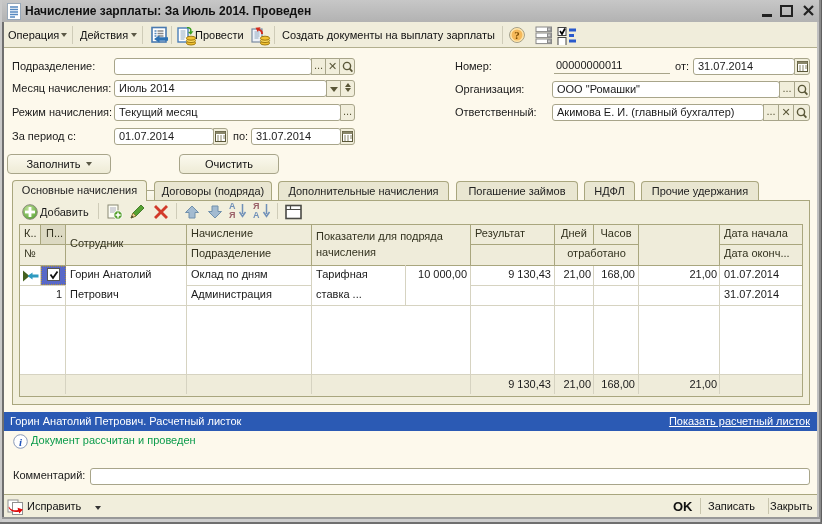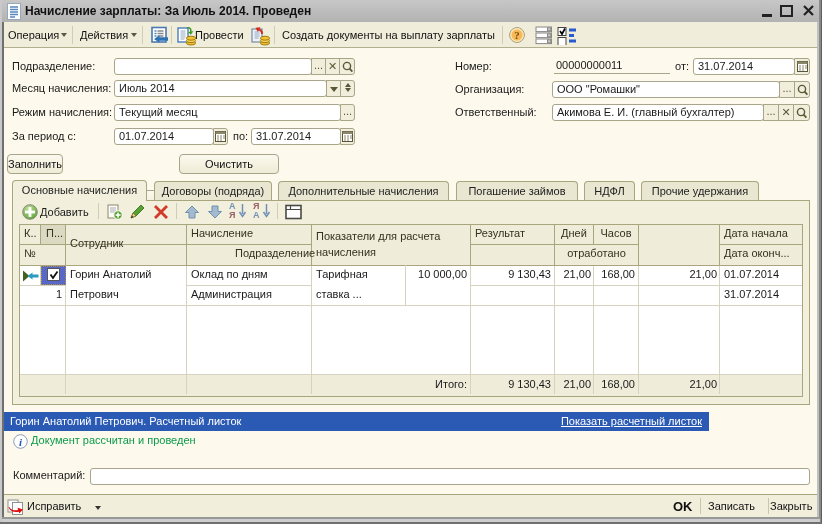--- a/index.html
+++ b/index.html
@@ -34,21 +34,21 @@
 
 .tab { top:181px; height:19px; background:#e9e6d1; border:1px solid #a9a67e; border-bottom:none; border-radius:4px 4px 0 0; text-align:center; color:#222; line-height:19px; }
 #tab-active { top:180px; height:21px; background:#f2efdd; z-index:5; }
 #panel { left:12px; top:200px; width:798px; height:205px; border:1px solid #a9a67e; background:#f2efdd; }
 
 .hl { background:#a9a67e; } 
 .ll { background:#d6d3c1; } 
 .hcell { background:#efecda; color:#33321f; }
 .num { text-align:right; }
 
-#bluebar { left:4px; top:412px; width:705px; height:19px; background:#2b5ab4; color:#fff;text-align:right; }
+#bluebar { left:4px; top:412px; width:813px; height:19px; background:#2b5ab4; color:#fff;text-align:right; }
 #comment-inp { left:90px; top:468px; width:720px; height:17px; }
 .botlink { top:499px; height:15px; line-height:15px; color:#111; }
 </style></head>
 <body>
 <div class="abs" id="client"></div>
 <div class="abs" id="tbarbg"></div>
 <div class="abs" id="titlebar"></div>
 <div class="abs" id="brd-l1"></div>
 <div class="abs" id="brd-l2"></div>
 <div class="abs" id="brd-r1"></div>
@@ -190,21 +190,21 @@
 
 <div class="abs lbl" style="left:455px;top:105px;">Ответственный:</div>
 <div class="abs fld" style="left:552px;top:104px;width:212px;height:17px;line-height:15px;padding-left:4px;">Акимова Е. И. (главный бухгалтер)</div>
 <div class="abs fbtn" style="left:763px;top:104px;width:16px;height:17px;line-height:13px;border-radius:0;">...</div>
 <div class="abs fbtn" style="left:778px;top:104px;width:16px;height:17px;line-height:15px;border-radius:0;">✕</div>
 <div class="abs fbtn" style="left:793px;top:104px;width:17px;height:17px;border-radius:0 3px 3px 0;padding-top:2px;"><svg width="11" height="12">
       <circle cx="5" cy="5" r="3.6" fill="none" stroke="#5a5738" stroke-width="1.4"></circle>
       <path d="M7.6 7.6 L10.4 10.6" stroke="#5a5738" stroke-width="1.8"></path>
     </svg></div>
 
-<div class="abs btn" style="left:7px;width:56px;">Заполнить <span style="display:inline-block;width:0;height:0;border-left:3px solid transparent;border-right:3px solid transparent;border-top:4px solid #5a5846;margin-left:2px;vertical-align:2px;"></span></div>
+<div class="abs btn" style="left:7px;width:104px;">Заполнить <span style="display:inline-block;width:0;height:0;border-left:3px solid transparent;border-right:3px solid transparent;border-top:4px solid #5a5846;margin-left:2px;vertical-align:2px;"></span></div>
 <div class="abs btn" style="left:83px;width:85px;margin-top:36px;">Рассчитать <span style="display:inline-block;width:0;height:0;border-left:3px solid transparent;border-right:3px solid transparent;border-top:4px solid #5a5846;margin-left:2px;vertical-align:2px;"></span></div>
 <div class="abs btn" style="left:179px;width:100px;">Очистить</div>
 
 <div class="abs" id="panel"></div>
 <div class="abs tab" id="tab-active" style="left:12px;width:135px;">Основные начисления</div>
 <div class="abs tab" style="left:154px;width:118px;">Договоры (подряда)</div>
 <div class="abs tab" style="left:278px;width:171px;">Дополнительные начисления</div>
 <div class="abs tab" style="left:456px;width:122px;">Погашение займов</div>
 <div class="abs tab" style="left:584px;width:51px;">НДФЛ</div>
 <div class="abs tab" style="left:641px;width:118px;">Прочие удержания</div>
@@ -302,22 +302,22 @@
  <div class="abs ll" style="left:167px;top:60px;width:124px;height:1px;"></div>
  <div class="abs ll" style="left:451px;top:60px;width:249px;height:1px;"></div>
  <div class="abs ll" style="left:700px;top:60px;width:82px;height:1px;"></div>
  <div class="abs ll" style="left:0;top:80px;width:782px;height:1px;"></div>
 
  <div class="abs" style="left:4px;top:2px;color:#33321f;">К..</div>
  <div class="abs" style="left:26px;top:2px;color:#33321f;">П...</div>
  <div class="abs" style="left:4px;top:22px;color:#33321f;">№</div>
  <div class="abs" style="left:50px;top:12px;color:#33321f;">Сотрудник</div>
  <div class="abs" style="left:171px;top:2px;color:#33321f;">Начисление</div>
- <div class="abs" style="left:171px;top:22px;color:#33321f;margin-left:44px;">Подразделение</div>
- <div class="abs" style="left:296px;top:3px;color:#33321f;width:150px;line-height:16px;">Показатели для расчета начисления</div>
+ <div class="abs" style="left:171px;top:22px;color:#33321f;">Подразделение</div>
+ <div class="abs" style="left:296px;top:3px;color:#33321f;width:150px;line-height:16px;">Показатели для подряда начисления</div>
  <div class="abs" style="left:455px;top:2px;color:#33321f;">Результат</div>
  <div class="abs" style="left:535px;top:2px;width:38px;text-align:center;color:#33321f;">Дней</div>
  <div class="abs" style="left:574px;top:2px;width:44px;text-align:center;color:#33321f;">Часов</div>
  <div class="abs" style="left:535px;top:22px;width:83px;text-align:center;color:#33321f;">отработано</div>
  <div class="abs" style="left:704px;top:2px;color:#33321f;">Дата начала</div>
  <div class="abs" style="left:704px;top:22px;color:#33321f;">Дата оконч...</div>
 
  <svg class="abs" style="left:2px;top:45px;" width="18" height="12">
   <path d="M1 0.5 L1 11.5 L7.5 6 Z" fill="#44601e"></path>
   <path d="M5.5 6 L10.5 2.5 L10.5 4.6 L16.5 4.6 L16.5 7.4 L10.5 7.4 L10.5 9.5 Z" fill="#2e9ac0"></path>
@@ -333,21 +333,20 @@
  <div class="abs" style="left:171px;top:63px;">Администрация</div>
  <div class="abs" style="left:296px;top:39px;width:86px;line-height:20px;">Тарифная ставка ...</div>
  <div class="abs num" style="left:385px;top:43px;width:62px;">10 000,00</div>
  <div class="abs num" style="left:451px;top:43px;width:80px;">9 130,43</div>
  <div class="abs num" style="left:535px;top:43px;width:36px;">21,00</div>
  <div class="abs num" style="left:574px;top:43px;width:41px;">168,00</div>
  <div class="abs num" style="left:619px;top:43px;width:78px;">21,00</div>
  <div class="abs" style="left:704px;top:43px;">01.07.2014</div>
  <div class="abs" style="left:704px;top:63px;">31.07.2014</div>
 
- <div class="abs num" style="left:291px;top:153px;width:156px;">Итого:</div>
  <div class="abs num" style="left:451px;top:153px;width:80px;">9 130,43</div>
  <div class="abs num" style="left:535px;top:153px;width:36px;">21,00</div>
  <div class="abs num" style="left:574px;top:153px;width:41px;">168,00</div>
  <div class="abs num" style="left:619px;top:153px;width:78px;">21,00</div>
 </div>
 
 <div class="abs" id="bluebar">
     <span style="position:absolute;left:6px;top:3px;">Горин Анатолий Петрович. Расчетный листок</span>
     <span style="position:absolute;right:7px;top:3px;text-decoration:underline;">Показать расчетный листок</span>
   </div>

